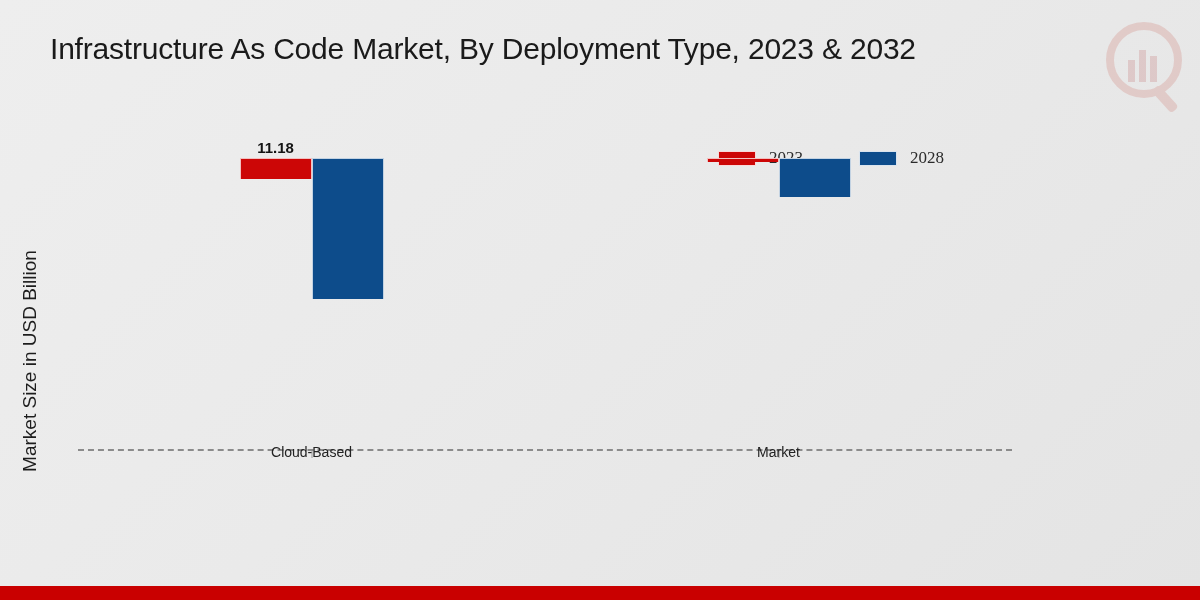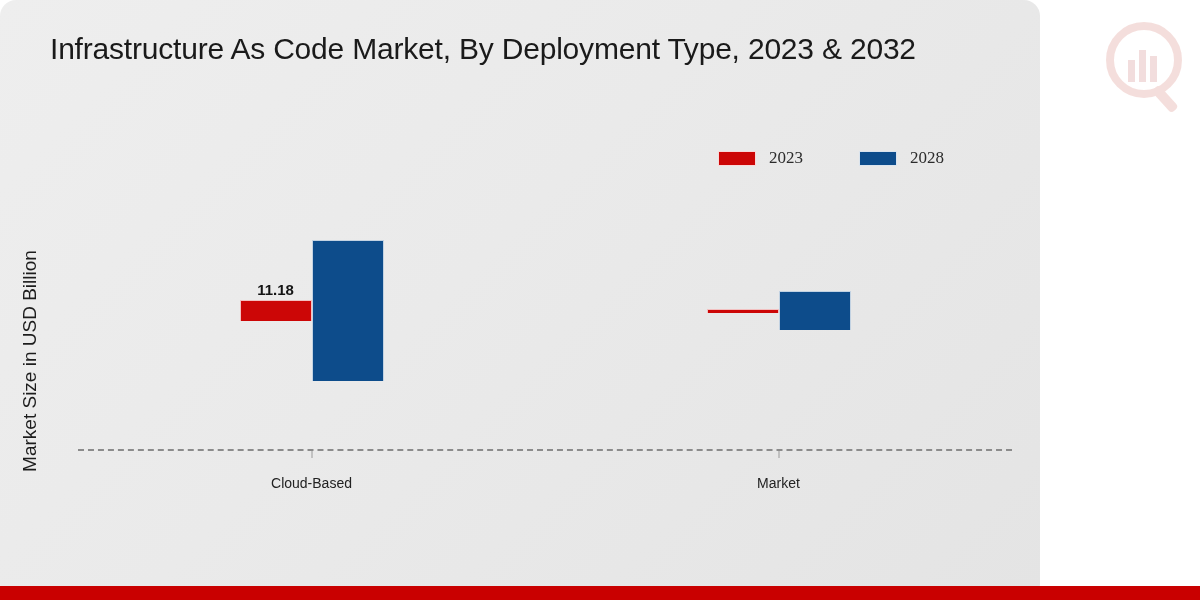--- a/index.html
+++ b/index.html
@@ -8,25 +8,24 @@
   }
   body {
     width: 1200px;
     height: 600px;
     overflow: hidden;
     font-family: "Liberation Sans", sans-serif;
     background: #ffffff;
   }
   #chart-root {
     position: relative;
-    width: 1040px;
+    width: 1200px;
     height: 600px;
     background: linear-gradient(135deg, #eeeeee 0%, #eaeaea 45%, #e4e4e4 100%);
     box-sizing: border-box;
-    border-radius: 16px;
   }
 
   
   #watermark {
     position: absolute;
     left: 1098px;
     top: 18px;
     width: 92px;
     height: 100px;
     opacity: 0.16;
@@ -112,24 +111,24 @@
     display: flex;
   }
   .bar-group {
     flex: 1 1 0;
     position: relative;
     height: 281px;
   }
   .bars {
     position: absolute;
     left: 50%;
-    bottom: 0;
-    transform: translateX(-50%);
-    display: flex;
-    align-items: center;
+    bottom: 12px;
+    transform: translateX(-50%);
+    display: flex;
+    align-items: flex-start;
     height: 281px;
   }
   .bar {
     width: 72px;
     box-sizing: border-box;
     border: 1px solid rgba(255,255,255,0.75);
     border-bottom: none;
     position: relative;
   }
   .bar-value {
@@ -150,21 +149,21 @@
     bottom: -7px;
     width: 1px;
     height: 7px;
     background: #9a9a9a;
     transform: translateX(-50%);
   }
   .cat-label {
     position: absolute;
     left: 50%;
     transform: translateX(-50%);
-    top: 305px;
+    top: 274px;
     font-size: 14px;
     color: #222222;
     white-space: nowrap;
     font-family: "Liberation Sans", sans-serif;
   }
 
   
   #footer-bar {
     position: absolute;
     left: 0;

